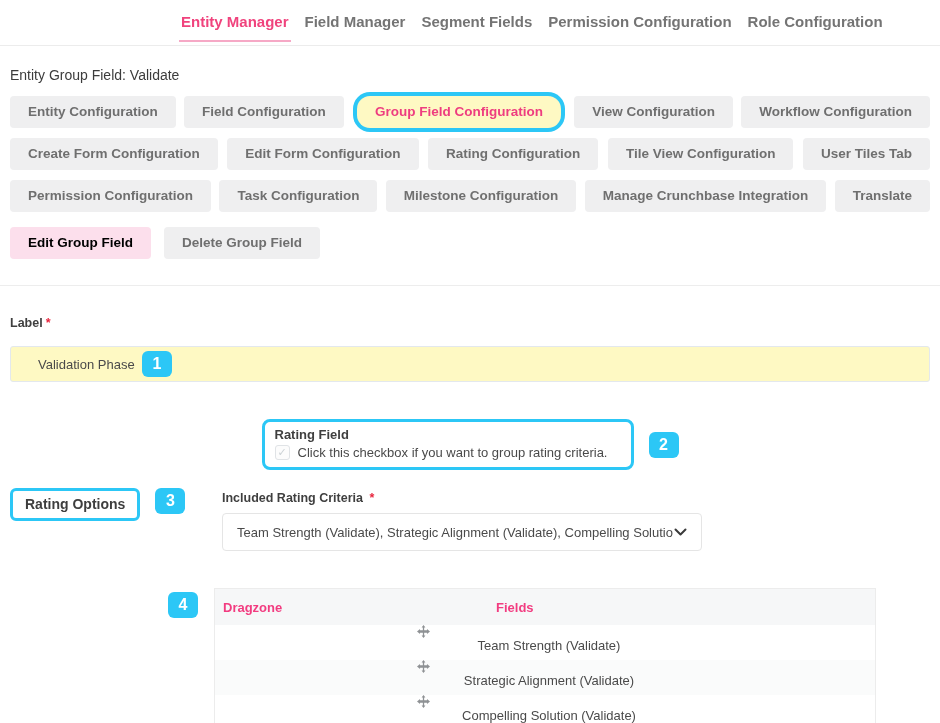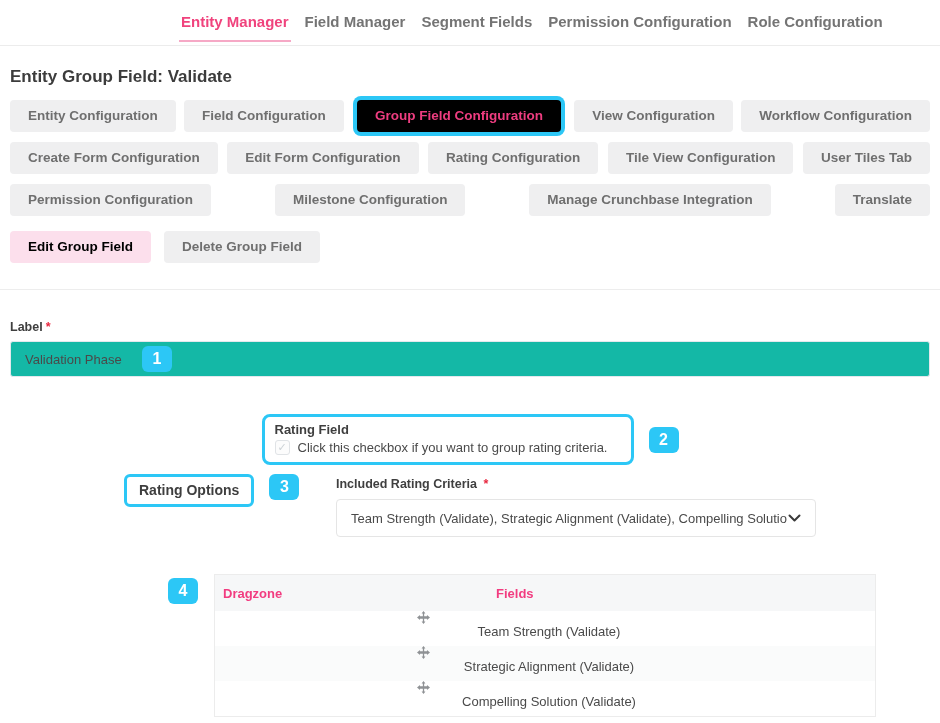--- a/index.html
+++ b/index.html
@@ -7,53 +7,53 @@
   .screen { position:relative; width:940px; height:723px; background:#fff; overflow:hidden; }
 
   
   .topnav { display:flex; gap:16px; padding:13px 0 0 181px; height:46px;
             border-bottom:1px solid #ececec; font-size:15px; font-weight:700; color:#747474; }
   .nav-item { position:relative; padding-bottom:13px; cursor:pointer; white-space:nowrap; }
   .nav-item.active { color:#f0437d; }
   .nav-item.active::after { content:""; position:absolute; left:-2px; right:-2px; bottom:3px;
             height:2px; background:#f6a9c6; }
 
-  .page-title { margin:21px 10px 13px; font-size:17px; font-weight:700; color:#3c3c3c; }
+  .page-title { margin:21px 10px 13px; font-size:14px; font-weight:400; color:#3c3c3c; }
 
   
   .chip-row { display:flex; justify-content:space-between; align-items:center; margin:7px 10px 10px; height:32px; }
   .chip { background:#efeff0; color:#6f6f6f; font-weight:700; font-size:13.5px; line-height:32px;
           padding:0 18px; border-radius:4px; white-space:nowrap; cursor:pointer; }
-  .chip--active { background:#000000; color:#ee3d80; box-shadow:0 0 0 4px #2cc7f6; border-radius:4px; margin:0 5px; }
+  .chip--active { background:#fef9c3; color:#ee3d80; box-shadow:0 0 0 4px #2cc7f6; border-radius:13px; margin:0 5px; }
   .actions-row { display:flex; gap:13px; margin:15px 10px 0; height:32px; }
   .chip--pink { background:#fcdfec; color:#000000; }
 
   .divider { border:none; border-top:1px solid #ededed; margin:26px 0 0; }
 
   .form { padding:0 10px; }
   .field-label { margin-top:30px; font-size:12.5px; font-weight:700; color:#3f3f3f; }
   .required { color:#e8273f; margin-left:3px; }
-  .text-input { position:relative; margin-top:7px; height:36px; border:1px solid #e3e8ed; border-radius:3px;
-                background:#14b8a6; display:flex; align-items:center; padding-left:14px; font-size:13px; color:#4a4a4a; }
+  .text-input { position:relative; margin-top:16px; height:36px; border:1px solid #e3e8ed; border-radius:3px;
+                background:#fef9c3; display:flex; align-items:center; padding-left:27px; font-size:13px; color:#4a4a4a; }
 
   .badge { background:#2cc7f6; color:#fff; font-weight:700; font-size:16px; min-width:30px; height:26px;
            border-radius:6px; display:inline-flex; align-items:center; justify-content:center; flex:0 0 auto; }
   .badge--in-input { position:absolute; left:131px; top:4px; }
 
   .rating-field-row { display:flex; align-items:center; gap:15px; margin-top:37px;justify-content:center; }
   .cyan-box { border:3px solid #2cc7f6; border-radius:8px; background:#fff; }
   .rating-field-box { width:372px; padding:5px 10px 7px; }
   .rf-label { font-size:13px; font-weight:700; color:#3f3f3f; }
   .rf-check { display:flex; align-items:center; gap:8px; margin-top:3px; }
   .checkbox { width:15px; height:15px; border:1px solid #e0e3e6; border-radius:3px; background:#fcfcfc;
               display:inline-flex; align-items:center; justify-content:center; font-size:11px; color:#ccd2d6;
               cursor:pointer; flex:0 0 auto; }
   .rf-text { font-size:13px; color:#4a4a4a; }
 
-  .rating-options-row { display:flex; margin-top:8px;justify-content:center; }
+  .rating-options-row { display:flex; margin-top:17px; }
   .ro-left { display:flex; align-items:flex-start; gap:15px; width:212px; flex:0 0 auto; padding-top:1px; }
   .ro-box { padding:5px 12px 6px; border-radius:6px; font-size:14px; font-weight:700; color:#3e3e3e; }
   .ro-right { width:480px; }
   .ro-right .field-label { margin-top:4px; }
   .select { margin-top:8px; height:38px; border:1px solid #e5e5e5; border-radius:4px; display:flex;
             align-items:center; justify-content:space-between; padding:0 14px; font-size:13px; color:#4a4a4a;
             background:#fff; cursor:pointer; }
   .select-value { white-space:nowrap; overflow:hidden; }
 
   .table-section { display:flex; margin-top:37px; padding-left:168px; }
@@ -91,20 +91,21 @@
   </div>
   <div class="chip-row">
     <div class="chip">Create Form Configuration</div>
     <div class="chip">Edit Form Configuration</div>
     <div class="chip">Rating Configuration</div>
     <div class="chip">Tile View Configuration</div>
     <div class="chip">User Tiles Tab</div>
   </div>
   <div class="chip-row">
     <div class="chip">Permission Configuration</div>
+    <div class="chip">Task Configuration</div>
     <div class="chip">Milestone Configuration</div>
     <div class="chip">Manage Crunchbase Integration</div>
     <div class="chip">Translate</div>
   </div>
 
   <div class="actions-row">
     <div class="chip chip--pink">Edit Group Field</div>
     <div class="chip">Delete Group Field</div>
   </div>
 

